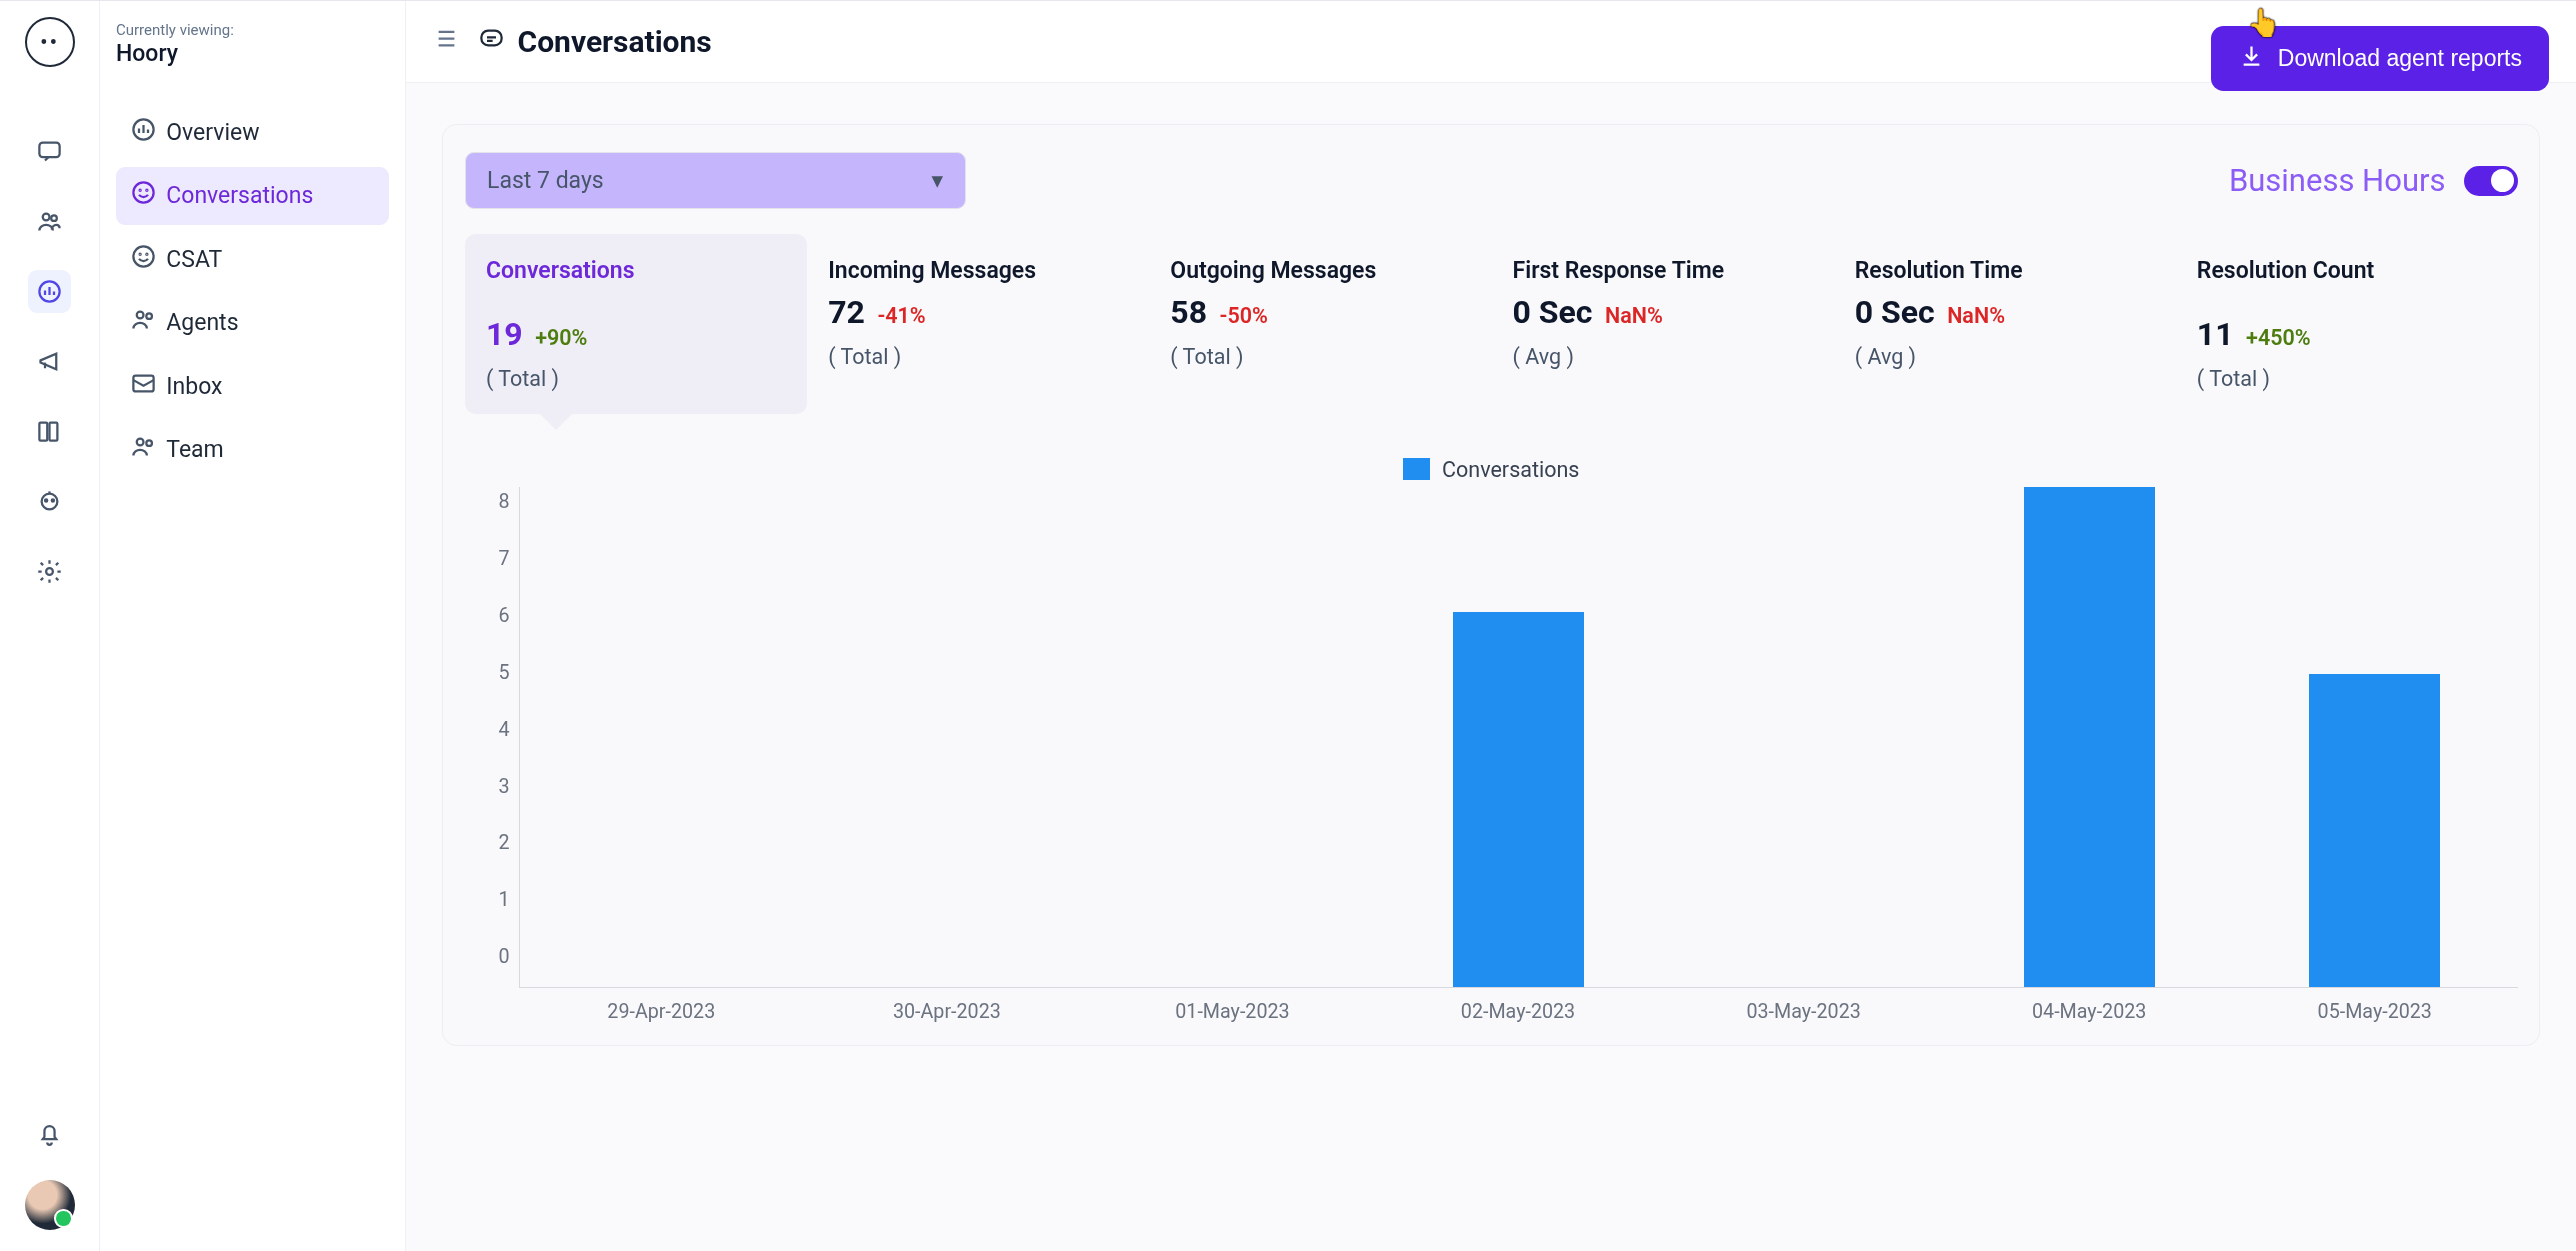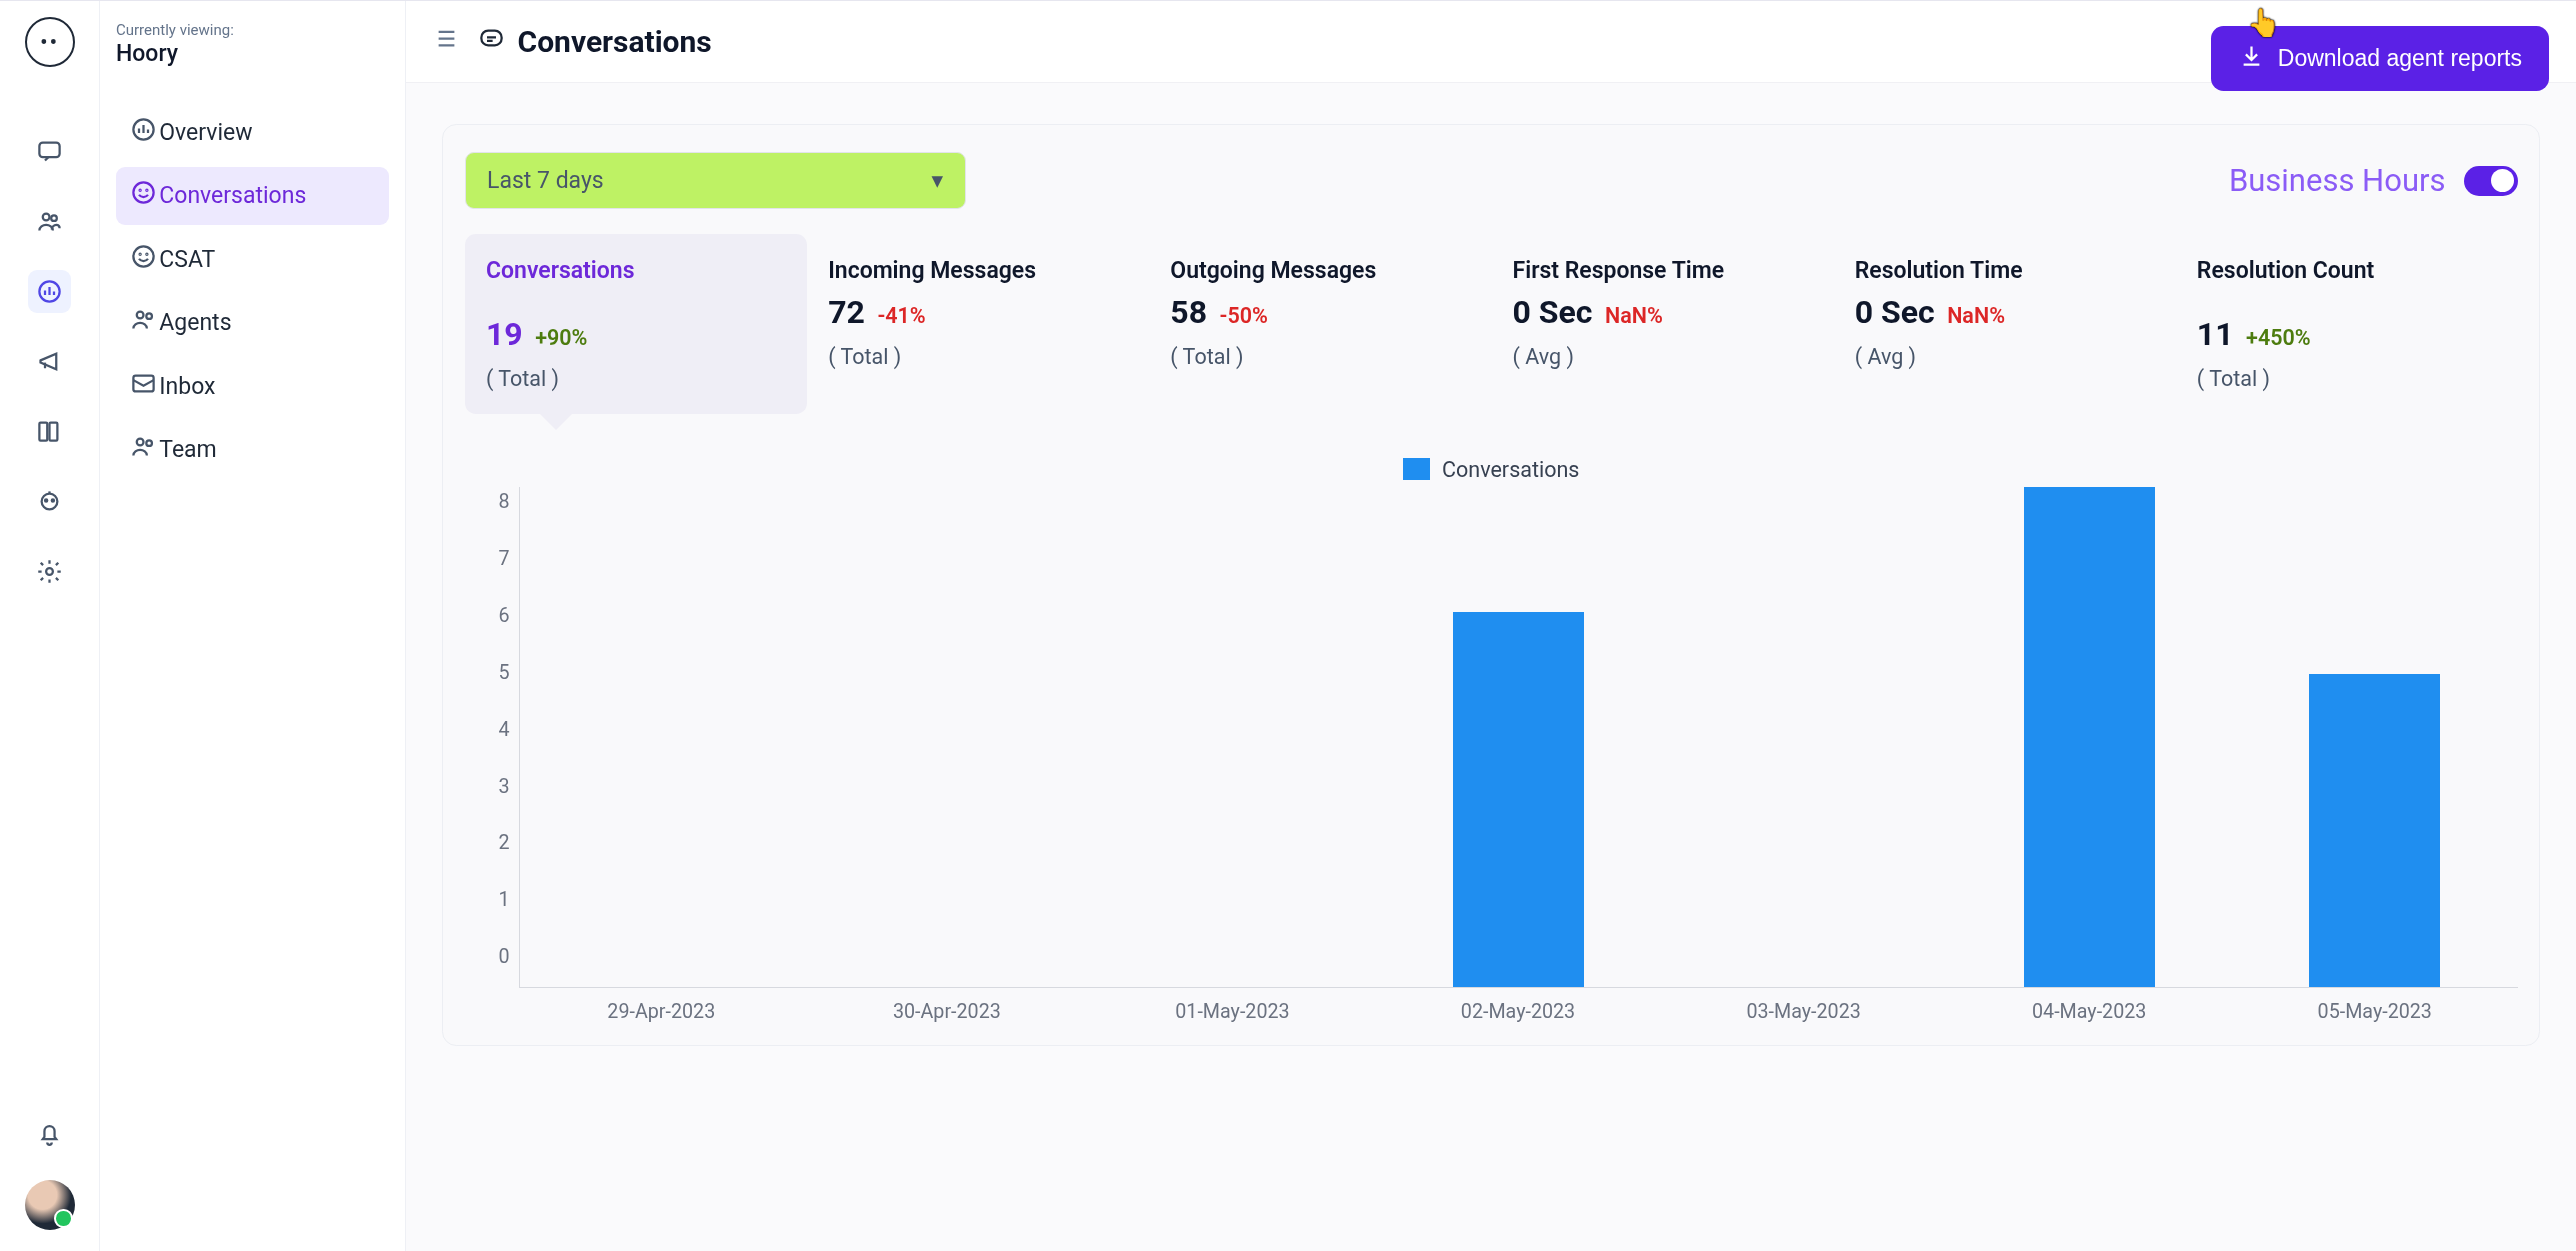--- a/index.html
+++ b/index.html
@@ -56,21 +56,21 @@
   .sidebar {
     width: 306px;
     border-right: 0.9px solid #eef0f5;
     background:#fff;
     padding: 19.7px 16px;
   }
   .viewing-label { color:#64748b; font-size:15px; }
   .viewing-name { color:#0f172a; font-size:23px; font-weight:500; margin-top:1.8px; }
   .nav { margin-top:36px; display:flex; flex-direction:column; gap:5.4px; }
   .nav-item {
-    display:flex; align-items:center; gap:2px;
+    display:flex; align-items:center; gap:9px;
     padding:12.5px 14.3px; border-radius:9px; cursor:pointer;
     font-size:23px; color:#1f2937;
   }
   .nav-item.selected { background:#ede9fe; color:#6d28d9; }
   .nav-item.selected .nav-icon { color:#6d28d9; }
   .nav-icon { width:27px; text-align:center; color:#475569; font-size:25px; }
   
   .main { flex:1; display:flex; flex-direction:column; background:#fafafc; }
   .header {
     height:82px; display:flex; align-items:center; padding:0 27px;
@@ -92,21 +92,21 @@
     pointer-events:none;
   }
   .content { padding: 41px 36px; flex:1; }
   .card {
     background:#f9f9fb; border:0.9px solid #eceef3; border-radius:14.3px;
     padding: 27px 21.5px 21.5px 21.5px;
   }
   .toolbar { display:flex; align-items:center; }
   .dropdown {
     width: 501px; height: 57px; border:0.9px solid #e2e4ea; border-radius:9px;
-    background:#bef264; display:flex; align-items:center; justify-content:space-between;
+    background:#c4b5fd; display:flex; align-items:center; justify-content:space-between;
     padding:0 21.5px; font-size:23px; color:#475569; cursor:pointer;
   }
   .toolbar .spacer { flex:1; }
   .bh { display:flex; align-items:center; gap:18px; }
   .bh-label { font-size:31px; color:#8b5cf6; }
   .toggle {
     width:54px; height:30px; border-radius:894px; background:#5b21e6;
     position:relative; cursor:pointer;
   }
   .toggle::after {

